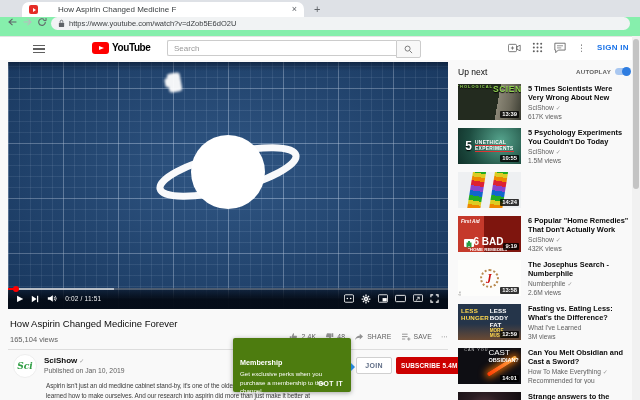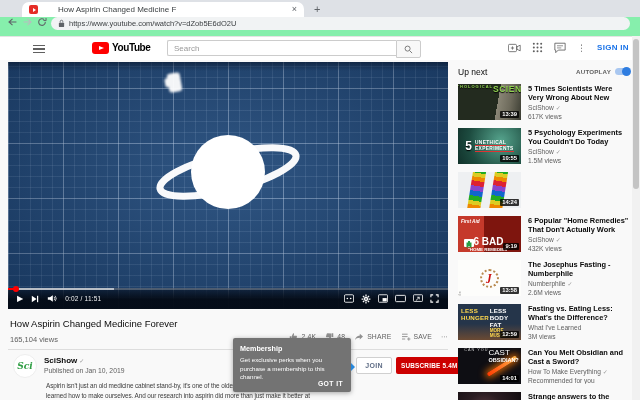--- a/index.html
+++ b/index.html
@@ -90,22 +90,22 @@
   .join{position:absolute;left:356px;top:297px;width:34px;height:15px;background:#fff;border:1px solid #d0d0d0;
     border-radius:2px;display:flex;align-items:center;justify-content:center;font-size:7px;font-weight:bold;
     color:#5f6d86;letter-spacing:.3px}
   .subscribe{position:absolute;left:396px;top:297px;height:17px;padding:0 5px;background:#c00;color:#fff;
     border-radius:2px;display:flex;align-items:center;font-size:6.4px;font-weight:bold;letter-spacing:.2px}
   .desc{position:absolute;left:46px;top:321px;width:366px;font-size:6.4px;color:#3c3c3c;line-height:10px;
     letter-spacing:-.1px}
   .desc div{white-space:nowrap;overflow:hidden}
 
   
-  .popup{position:absolute;left:233px;top:278px;width:118px;height:54px;background:#737373;border-radius:2px;
-    box-shadow:0 1px 5px rgba(0,0,0,.35);color:#fff;padding:6px 7px;box-sizing:border-box;z-index:6}
+  .popup{position:absolute;left:233px;top:278px;width:118px;height:54px;background:#4d7c0f;border-radius:2px;
+    box-shadow:0 1px 5px rgba(0,0,0,.35);color:#fff;padding:20px 7px;box-sizing:border-box;z-index:6}
   .popup-title{font-size:7.2px;font-weight:bold;margin-bottom:3px}
   .popup-body{font-size:6.2px;line-height:8.5px}
   .popup-btn{position:absolute;right:8px;bottom:5px;font-size:6.8px;font-weight:bold;letter-spacing:.4px}
   .popup-arrow{position:absolute;right:-4px;top:25px;width:0;height:0;border-top:4px solid transparent;
     border-bottom:4px solid transparent;border-left:4px solid #2787db}
 
   
   .sidebar{position:absolute;left:458px;top:6px;width:172px}
   .upnext-row{display:flex;align-items:center;height:11px;margin-bottom:7px}
   .upnext{font-size:8.5px;color:#0a0a0a}
@@ -448,21 +448,21 @@
           <div class="tt">
               <span class="s1">Numberphile</span>
               <div class="col">
                 <span class="s2">J</span>
                 <span class="s3"></span>
               </div>
             </div>
           <span class="dur">13:58</span>
         </div>
         <div class="sb-meta">
-          <div class="sb-title">The Josephus Fasting - Numberphile</div>
+          <div class="sb-title">The Josephus Search - Numberphile</div>
           <div class="sb-sub">
               <span>Numberphile</span>
               <span class="vbadge">✓</span>
             </div>
           <div class="sb-sub">2.6M views</div>
         </div>
       </div>
 
       <div class="sb-item">
         <div class="thumb t5">

